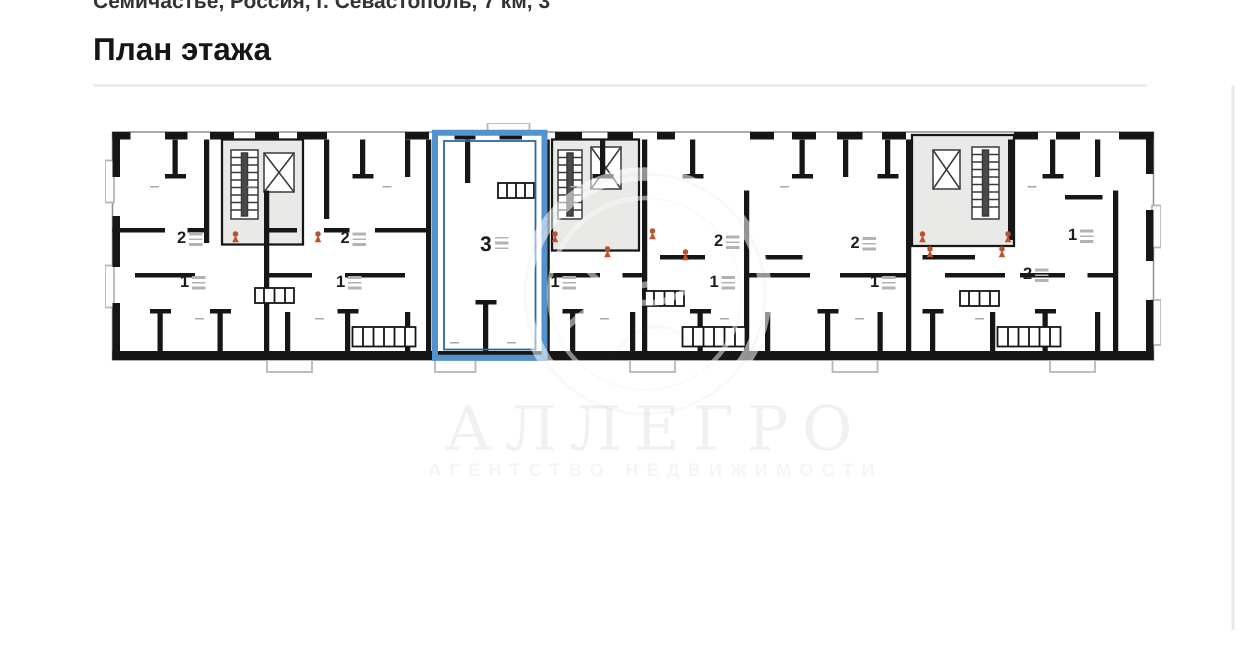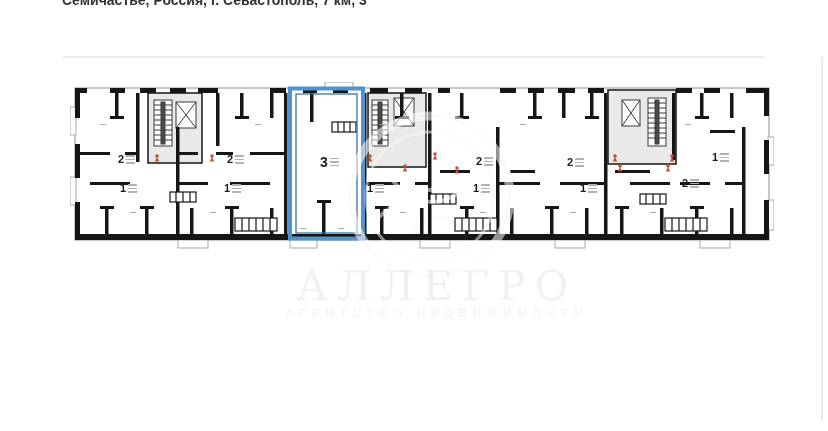--- a/index.html
+++ b/index.html
@@ -31,20 +31,21 @@
   .wm-tagline{position:absolute;left:277px;top:306px;width:320px;text-align:center;z-index:2;
     font-family:"Liberation Sans",sans-serif;font-size:12px;letter-spacing:5.5px;
     color:rgba(70,70,70,0.055);font-weight:700;pointer-events:none;}
 </style>
 </head>
 <body>
 
 <div class="page">
 
   <div class="location-line">Семичастье, Россия, г. Севастополь, 7 км, 3</div>
+  <div class="page-title">План этажа</div>
   <div class="divider"></div>
   <div class="edge-line"></div>
 
   <div class="plan-wrap">
     <svg class="plan-svg" width="704" height="172" viewBox="0 0 704 172">
 
       <rect x="5" y="6" width="694" height="152" fill="#ffffff" stroke="#8f8f8f" stroke-width="1"></rect>
 
       <g stroke="#b7b7b7" stroke-width="1.2" fill="#fdfdfd">
         <rect x="0" y="25" width="6" height="28"></rect>

